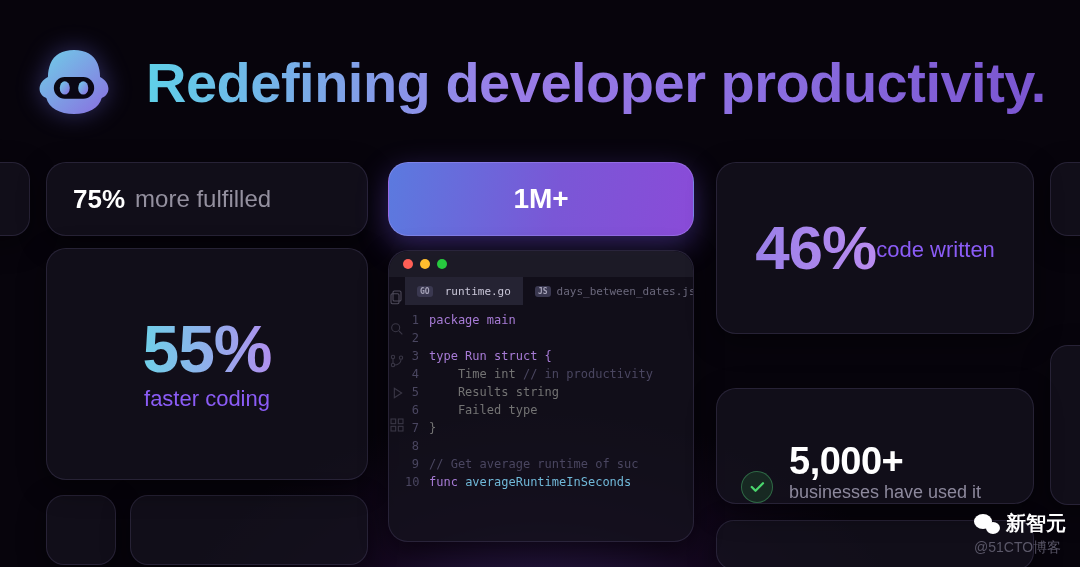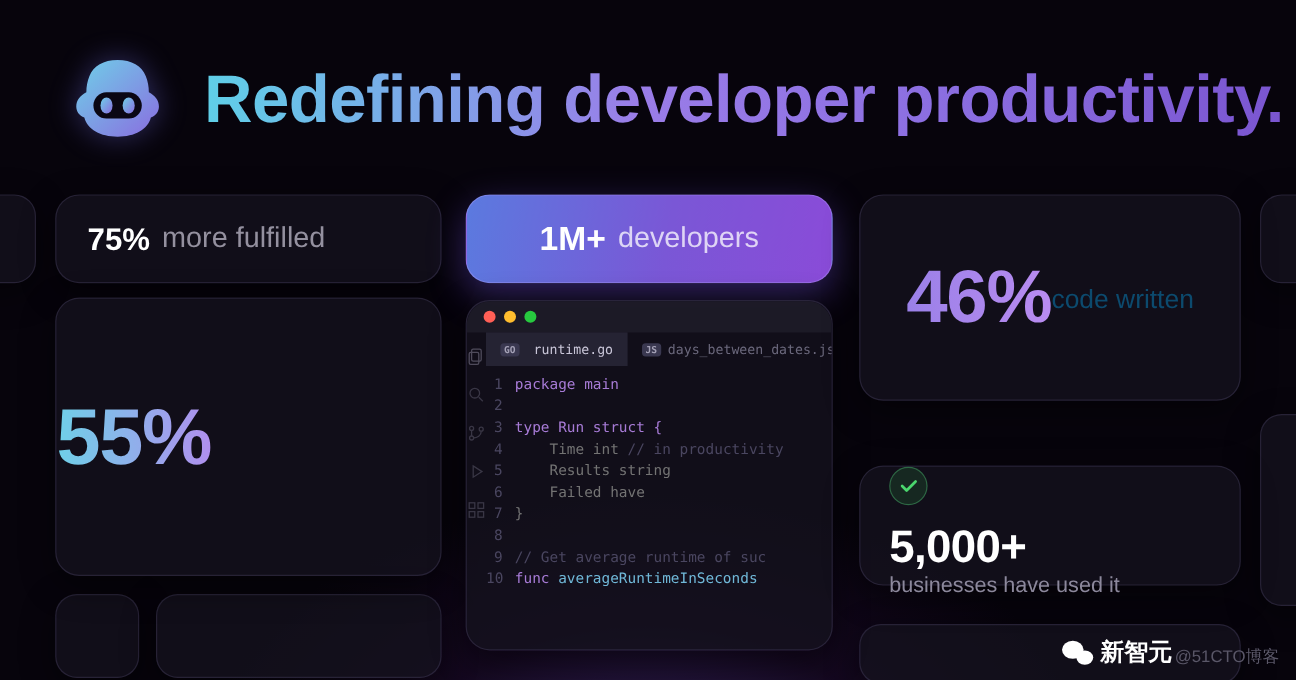--- a/index.html
+++ b/index.html
@@ -20,21 +20,21 @@
         rgba(100,70,200,0.0) 80deg,
         rgba(100,70,200,0.0) 280deg,
         rgba(100,70,200,0.15) 300deg,
         rgba(100,70,200,0.0) 320deg,
         rgba(100,70,200,0.15) 340deg,
         rgba(100,70,200,0.0) 360deg);
     pointer-events:none;
   }
 
   
-  .header { position: absolute; top: 40px; left: 56px; display: flex; align-items: center; gap: 30px; justify-content: space-between; }
+  .header { position: absolute; top: 40px; left: 32px; display: flex; align-items: center; gap: 30px; justify-content: space-between; }
   .logo-wrap {
     width: 84px; height: 84px;
     filter: drop-shadow(0 0 12px rgba(120,120,255,0.35));
   }
   .headline {
     font-size: 56px; font-weight: 600; letter-spacing: -0.5px;
     background: linear-gradient(90deg, #5fd0e8 0%, #9a7de8 40%, #8a6de0 70%, #7a55d0 100%);
     -webkit-background-clip: text; background-clip: text; color: transparent;
   }
 
@@ -45,29 +45,29 @@
     border: 1px solid rgba(120,110,160,0.22);
     border-radius: 20px;
     box-shadow: 0 8px 28px rgba(0,0,0,0.45);
   }
   .stat-big {
     font-size: 56px; font-weight: 600; line-height: 1;
     background: linear-gradient(90deg, #6fd0e8 0%, #b08fee 100%);
     -webkit-background-clip: text; background-clip: text; color: transparent;
     letter-spacing: -1px;
   }
-  .stat-label { color:#0c4a6e; font-weight: 400; font-size: 22px; margin-top: 4px; }
+  .stat-label { color:#8b5cf6; font-weight: 400; font-size: 22px; margin-top: 4px; }
 
   
   .fulfilled { top: 162px; left: 46px; width: 322px; height: 74px; display:flex; align-items:center; padding:2px 26px; gap:10px;}
   .fulfilled .val { color:#fff; font-size: 26px; font-weight: 600; }
   .fulfilled .lbl { color:#94909f; font-size: 24px; }
 
   
-  .faster { top: 248px; left: 46px; width: 322px; height: 232px; display:flex; flex-direction:row; align-items:center; justify-content:flex-start;}
+  .faster { top: 248px; left: 46px; width: 322px; height: 232px; display:flex; flex-direction:column; align-items:center; justify-content:center;}
   .faster .stat-big { font-size: 66px; }
 
   
   .highlight {
     top: 162px; left: 388px; width: 306px; height: 74px;
     display:flex; align-items:center; justify-content:center; gap:10px;
     background: linear-gradient(100deg, #5b7adf 0%, #7a57d6 55%, #8a4bd8 100%);
     border:1px solid rgba(180,160,255,0.35);
     box-shadow: 0 10px 30px rgba(100,70,200,0.45);
   }
@@ -90,37 +90,37 @@
   .code { padding:6px 0 0 0;}
   .line { display:flex; white-space:pre; height:18px; line-height:18px;}
   .ln { width:24px; text-align:right; color:#4a4660; padding-right:10px;}
   .c-k{color:#a77bd6}.c-t{color:#737373}.c-f{color:#70b8d8}.c-c{color:#4a4660}
 
   
   .written { top: 162px; left: 716px; width: 318px; height: 172px; display:flex; flex-direction:row; align-items:center; justify-content:center;}
   .written .stat-big { font-size: 62px; background: linear-gradient(90deg, #9a80e8 0%, #b98cf0 100%); -webkit-background-clip:text; background-clip:text;}
 
   
-  .biz { top: 388px; left: 716px; width: 318px; height: 100px; display:flex; align-items:flex-start; padding:0 24px; gap:16px;flex-direction:column;}
+  .biz { top: 388px; left: 716px; width: 318px; height: 116px; display:flex; align-items:flex-end; padding:0 24px; gap:16px;}
   .check-wrap{ width:32px; height:32px; flex-shrink:0; display:flex; align-items:center; justify-content:center; background:rgba(40,120,60,0.25); border-radius:50%; border:1px solid rgba(80,200,120,0.4);}
   .biz-txt{display:flex;flex-direction:column;}
   .biz .val{ color:#fff; font-size:38px; font-weight:600; letter-spacing:-0.5px; line-height:1.05;}
   .biz .lbl{ color:#8c889c; font-size:18px;}
 
   
   .deco { border-radius:18px; }
   .d1{ top:162px; left:-40px; width:70px; height:74px;}
   .d2{ top:495px; left:46px; width:70px; height:70px;}
   .d3{ top:495px; left:130px; width:238px; height:70px;}
   .d4{ top:162px; left:1050px; width:50px; height:74px;}
   .d5{ top:345px; left:1050px; width:50px; height:160px;}
   .d6{ top:520px; left:716px; width:318px; height:50px;}
 
   
-  .wm { position:absolute; right:14px; bottom:10px; display:flex; align-items:flex-end; gap:2px;}
+  .wm { position:absolute; right:14px; bottom:10px; display:flex; flex-direction:column; align-items:flex-start; gap:2px;}
   .wm-top{ display:flex; align-items:center; gap:6px; color:#fff; font-size:20px; font-weight:600;}
   .wm-sub{ color:#5a5768; font-size:14px;}
   .wechat-ico{width:26px;height:26px;position:relative;}
   .wechat-ico::before,.wechat-ico::after{content:"";position:absolute;border-radius:50%;}
   .wechat-ico::before{width:18px;height:15px;background:#fff;left:0;top:3px;border-radius:50%;}
   .wechat-ico::after{width:14px;height:12px;background:#fff;right:0;bottom:3px;border-radius:50%;}
 </style>
 </head>
 <body>
 
@@ -151,25 +151,25 @@
 <div class="card deco d5"></div>
 <div class="card deco d6"></div>
 
 <div class="card fulfilled">
   <span class="val">75%</span>
   <span class="lbl">more fulfilled</span>
 </div>
 
 <div class="card faster">
   <div class="stat-big">55%</div>
+  <div class="stat-label">faster coding</div>
 </div>
 
 <div class="card highlight">
   <span class="val">1M+</span>
-  <span class="lbl">developers</span>
 </div>
 
 <div class="card editor">
   <div class="titlebar">
     <span class="dot r"></span>
     <span class="dot y"></span>
     <span class="dot g"></span>
   </div>
   <div class="ed-body">
     <div class="ed-side">
@@ -207,21 +207,21 @@
           <span class="lang-badge">JS</span>
           <span>days_between_dates.js</span>
         </div>
       </div>
       <div class="code">
         <div class="line"><span class="ln">1</span><span class="c-k">package main</span></div>
         <div class="line"><span class="ln">2</span></div>
         <div class="line"><span class="ln">3</span><span class="c-k">type Run struct {</span></div>
         <div class="line"><span class="ln">4</span><span class="c-t">    Time int</span><span class="c-c"> // in productivity</span></div>
         <div class="line"><span class="ln">5</span><span class="c-t">    Results string</span></div>
-        <div class="line"><span class="ln">6</span><span class="c-t">    Failed have</span></div>
+        <div class="line"><span class="ln">6</span><span class="c-t">    Failed type</span></div>
         <div class="line"><span class="ln">7</span><span class="c-t">}</span></div>
         <div class="line"><span class="ln">8</span></div>
         <div class="line"><span class="ln">9</span><span class="c-c">// Get average runtime of suc</span></div>
         <div class="line"><span class="ln">10</span><span class="c-k">func </span><span class="c-f">averageRuntimeInSeconds</span></div>
       </div>
     </div>
   </div>
 </div>
 
 <div class="card written">

